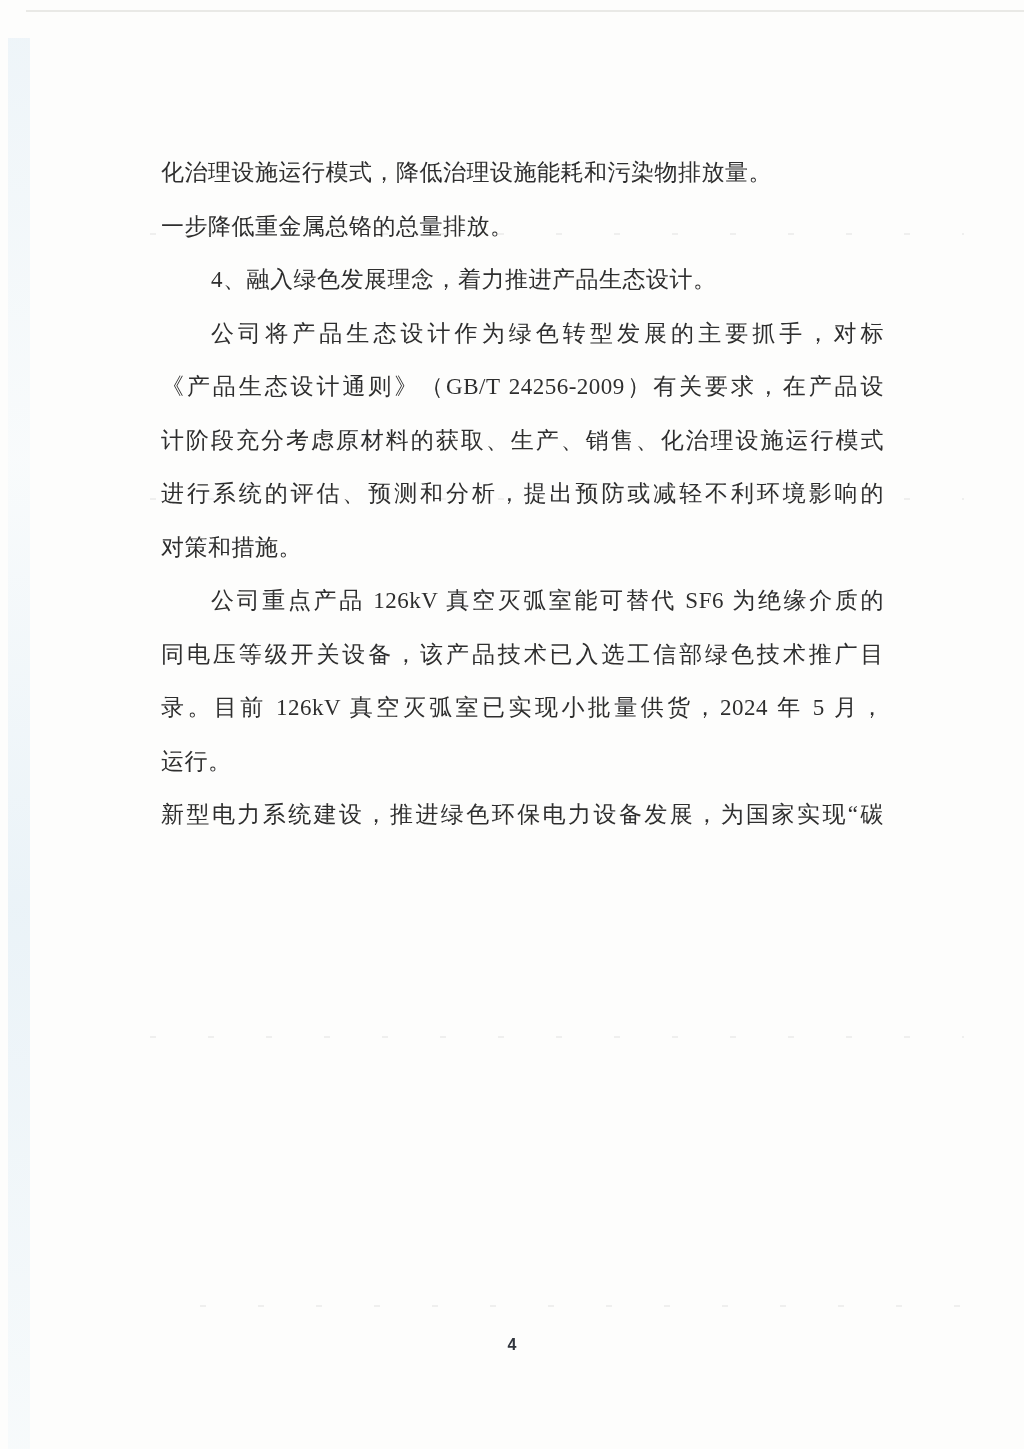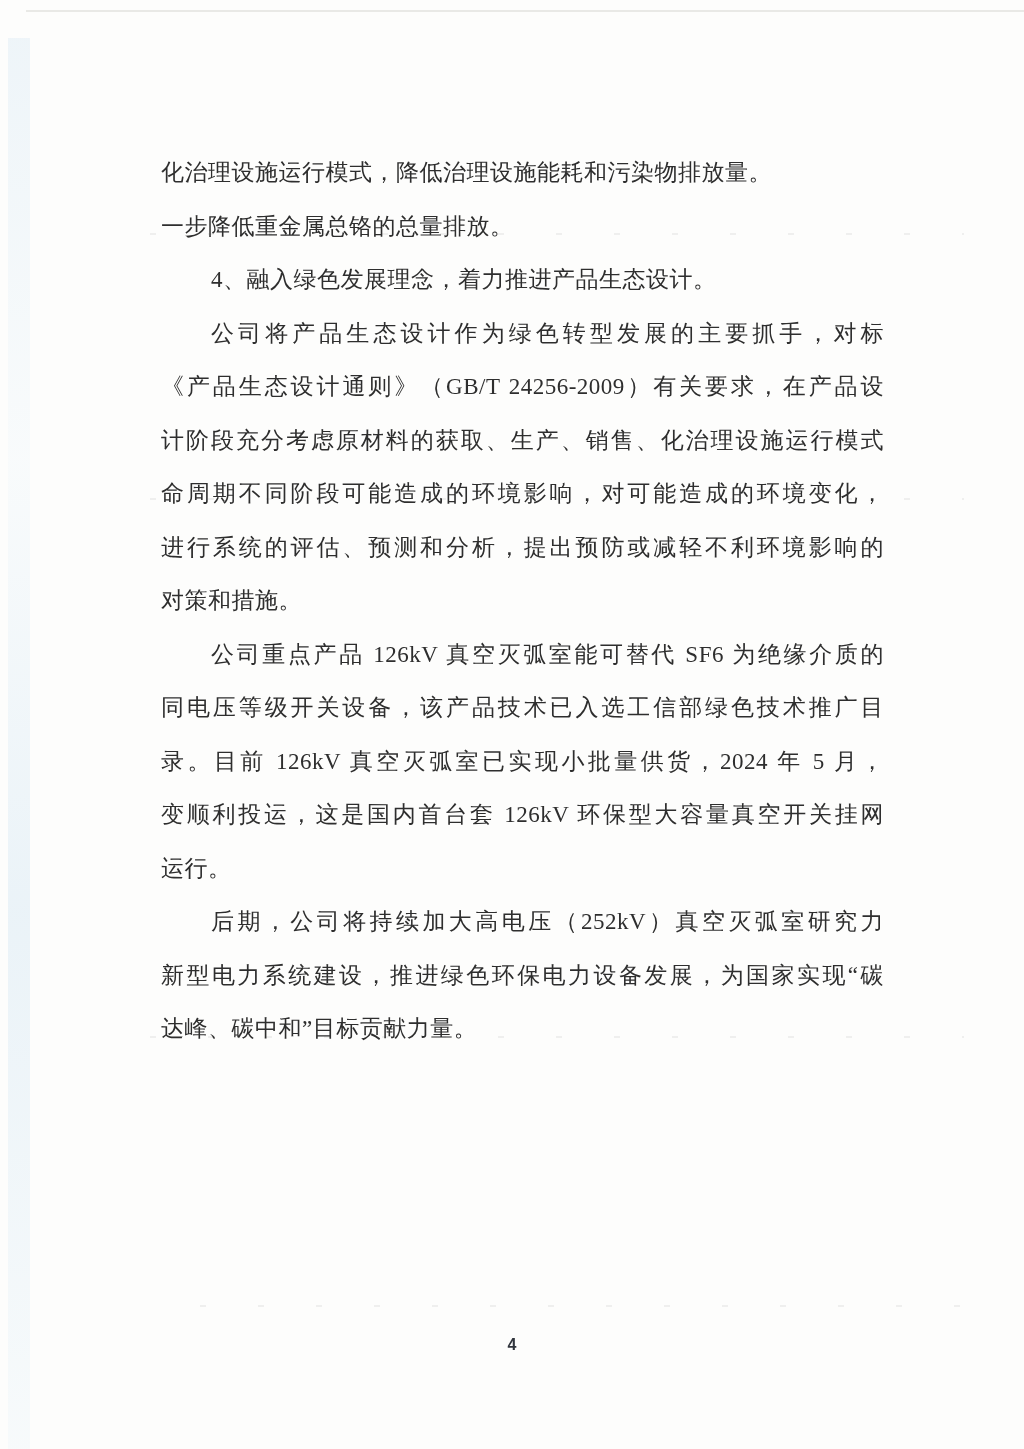--- a/index.html
+++ b/index.html
@@ -97,27 +97,23 @@
   <div class="noise-row n3"></div>
   <div class="noise-row n4"></div>
 
   <div class="text-block" style="color: rgb(46, 46, 46);">
       <div class="line">化治理设施运行模式，降低治理设施能耗和污染物排放量。</div>
       <div class="line">一步降低重金属总铬的总量排放。</div>
       <div class="line indent">4、融入绿色发展理念，着力推进产品生态设计。</div>
       <div class="line indent fill">公司将产品生态设计作为绿色转型发展的主要抓手，对标</div>
       <div class="line fill">《产品生态设计通则》（GB/T 24256-2009）有关要求，在产品设</div>
       <div class="line fill">计阶段充分考虑原材料的获取、生产、销售、化治理设施运行模式</div>
-      <div class="line fill">命周期不同阶段可能造成的环境影响，对可能造成的环境变化，</div>
       <div class="line fill">进行系统的评估、预测和分析，提出预防或减轻不利环境影响的</div>
       <div class="line">对策和措施。</div>
       <div class="line indent fill">公司重点产品 126kV 真空灭弧室能可替代 SF6 为绝缘介质的</div>
       <div class="line fill">同电压等级开关设备，该产品技术已入选工信部绿色技术推广目</div>
       <div class="line fill">录。目前 126kV 真空灭弧室已实现小批量供货，2024 年 5 月，</div>
-      <div class="line fill">变顺利投运，这是国内首台套 126kV 环保型大容量真空开关挂网</div>
       <div class="line">运行。</div>
-      <div class="line indent fill">后期，公司将持续加大高电压（252kV）真空灭弧室研究力</div>
       <div class="line fill">新型电力系统建设，推进绿色环保电力设备发展，为国家实现“碳</div>
-      <div class="line">达峰、碳中和”目标贡献力量。</div>
     </div>
 
   <div class="page-number">4</div>
 </div>
 
 </body></html>

